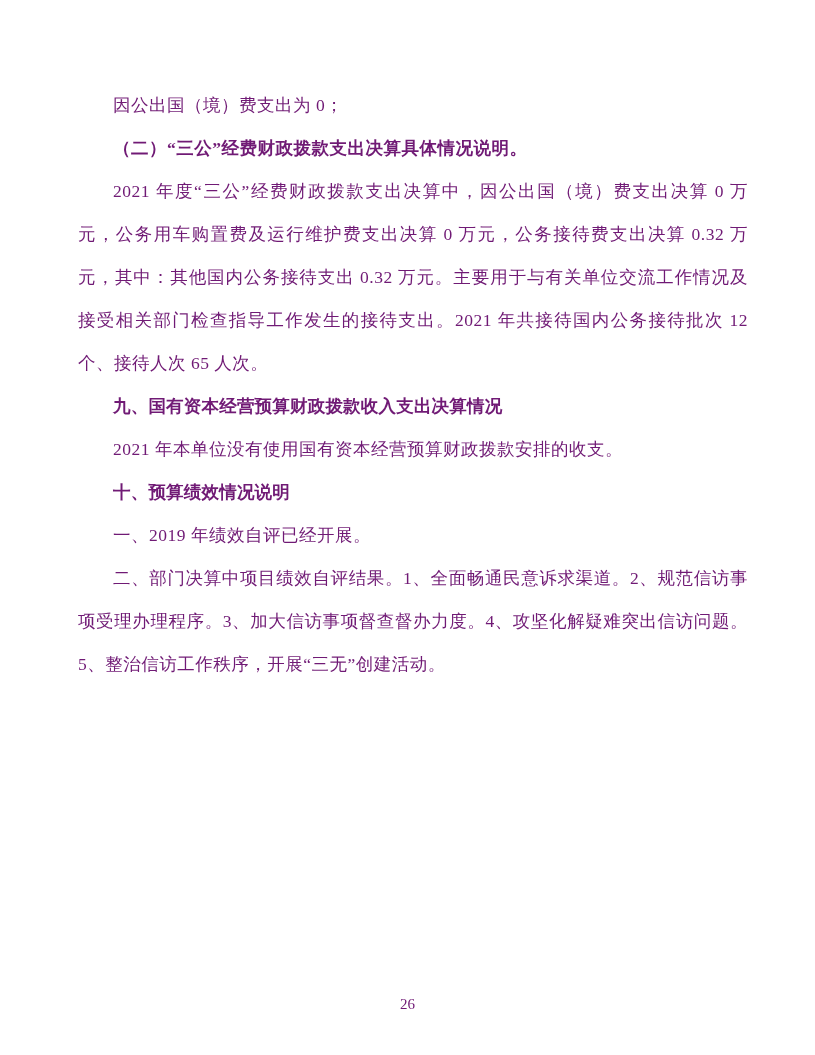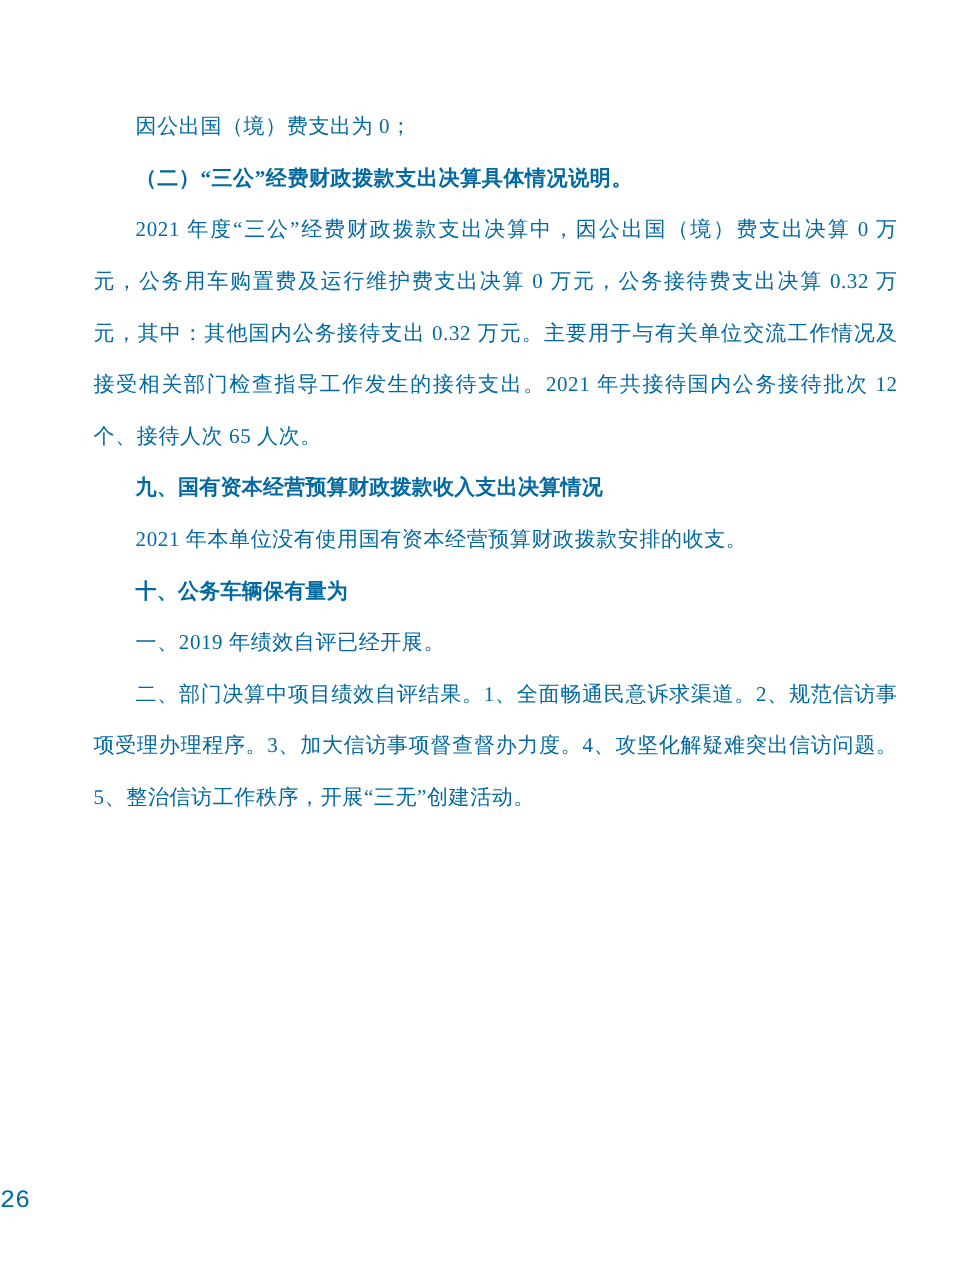--- a/index.html
+++ b/index.html
@@ -9,21 +9,21 @@
   }
   .page {
     position: relative;
     width: 815px;
     height: 1055px;
     margin: 0 auto;
     background: #ffffff;
     box-sizing: border-box;
     padding: 84px 70px 0 78px;
     font-family: "Liberation Serif", "DejaVu Serif", serif;
-    color: #0369a1;
+    color: #701a75;
     overflow: hidden;
   }
   .content {
     width: 670px;
   }
   .content p {
     margin: 0;
     font-size: 17.5px;
     line-height: 43px;
     text-align: justify;
@@ -39,32 +39,33 @@
   .content p.hei {
     font-family: "Liberation Sans", "DejaVu Sans", sans-serif;
     font-weight: bold;
     letter-spacing: 0.2px;
   }
   .page-number {
     position: absolute;
     left: 0;
     bottom: 42px;
     width: 100%;
-    font-size: 21px;
-    font-family: Liberation Mono, monospace;
+    text-align: center;
+    font-size: 15px;
+    font-family: Liberation Serif, serif;
   }
 </style>
 </head>
 <body>
 
 <div class="page">
   <div class="content">
     <p class="body">因公出国（境）费支出为 0；</p>
     <p class="kai">（二）“三公”经费财政拨款支出决算具体情况说明。</p>
     <p class="body">2021 年度“三公”经费财政拨款支出决算中，因公出国（境）费支出决算 0 万元，公务用车购置费及运行维护费支出决算 0 万元，公务接待费支出决算 0.32 万元，其中：其他国内公务接待支出 0.32 万元。主要用于与有关单位交流工作情况及接受相关部门检查指导工作发生的接待支出。2021 年共接待国内公务接待批次 12 个、接待人次 65 人次。</p>
     <p class="hei">九、国有资本经营预算财政拨款收入支出决算情况</p>
     <p class="body">2021 年本单位没有使用国有资本经营预算财政拨款安排的收支。</p>
-    <p class="hei">十、公务车辆保有量为</p>
+    <p class="hei">十、预算绩效情况说明</p>
     <p class="body">一、2019 年绩效自评已经开展。</p>
     <p class="body">二、部门决算中项目绩效自评结果。1、全面畅通民意诉求渠道。2、规范信访事项受理办理程序。3、加大信访事项督查督办力度。4、攻坚化解疑难突出信访问题。5、整治信访工作秩序，开展“三无”创建活动。</p>
   </div>
   <div class="page-number">26</div>
 </div>
 
 </body></html>

